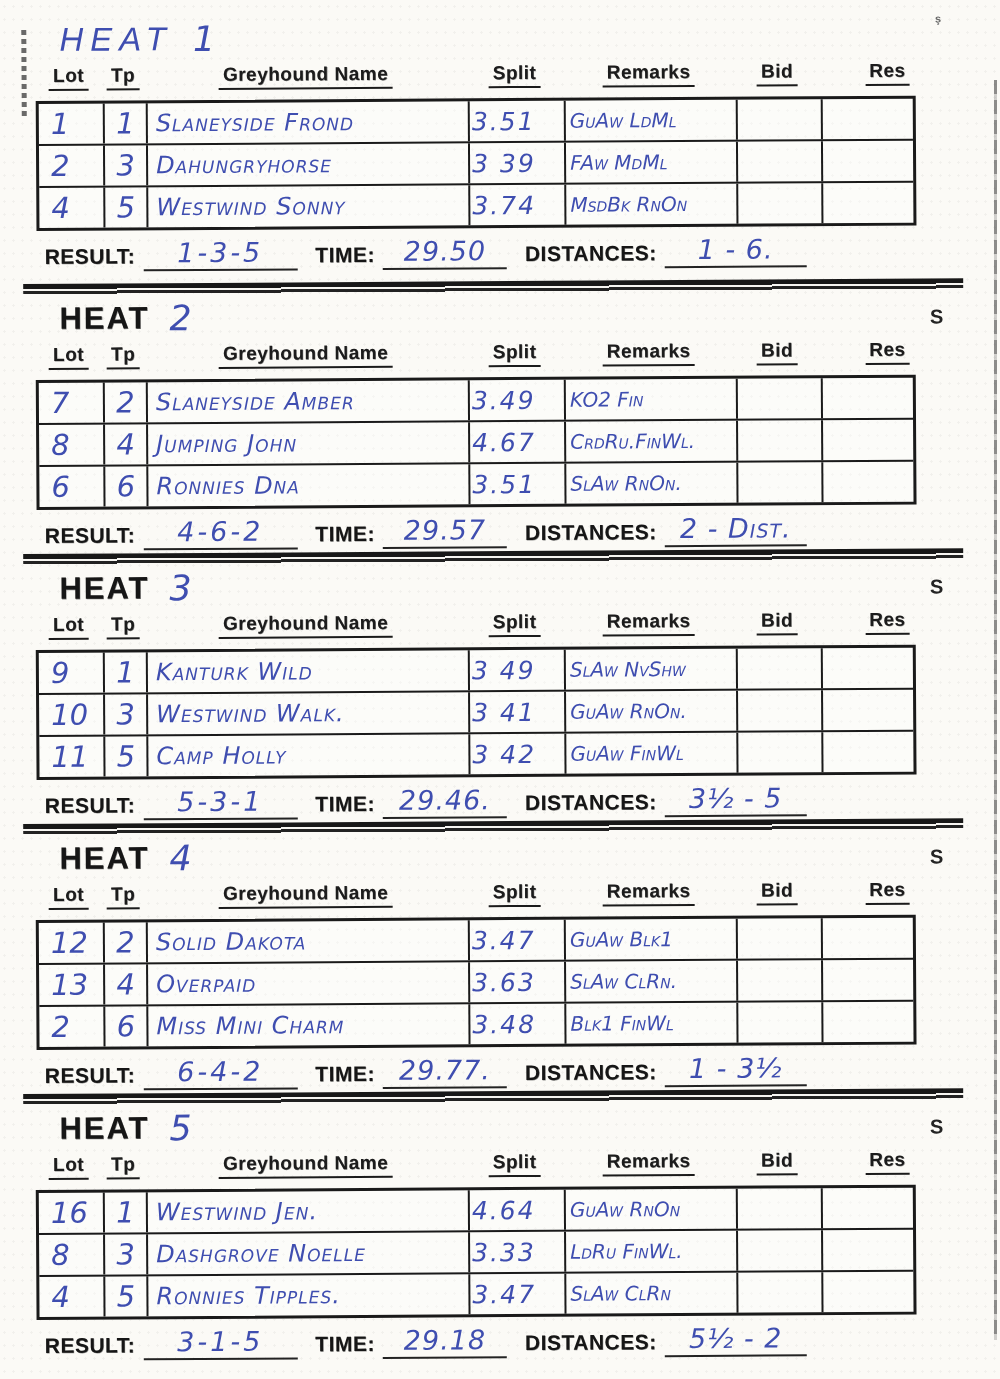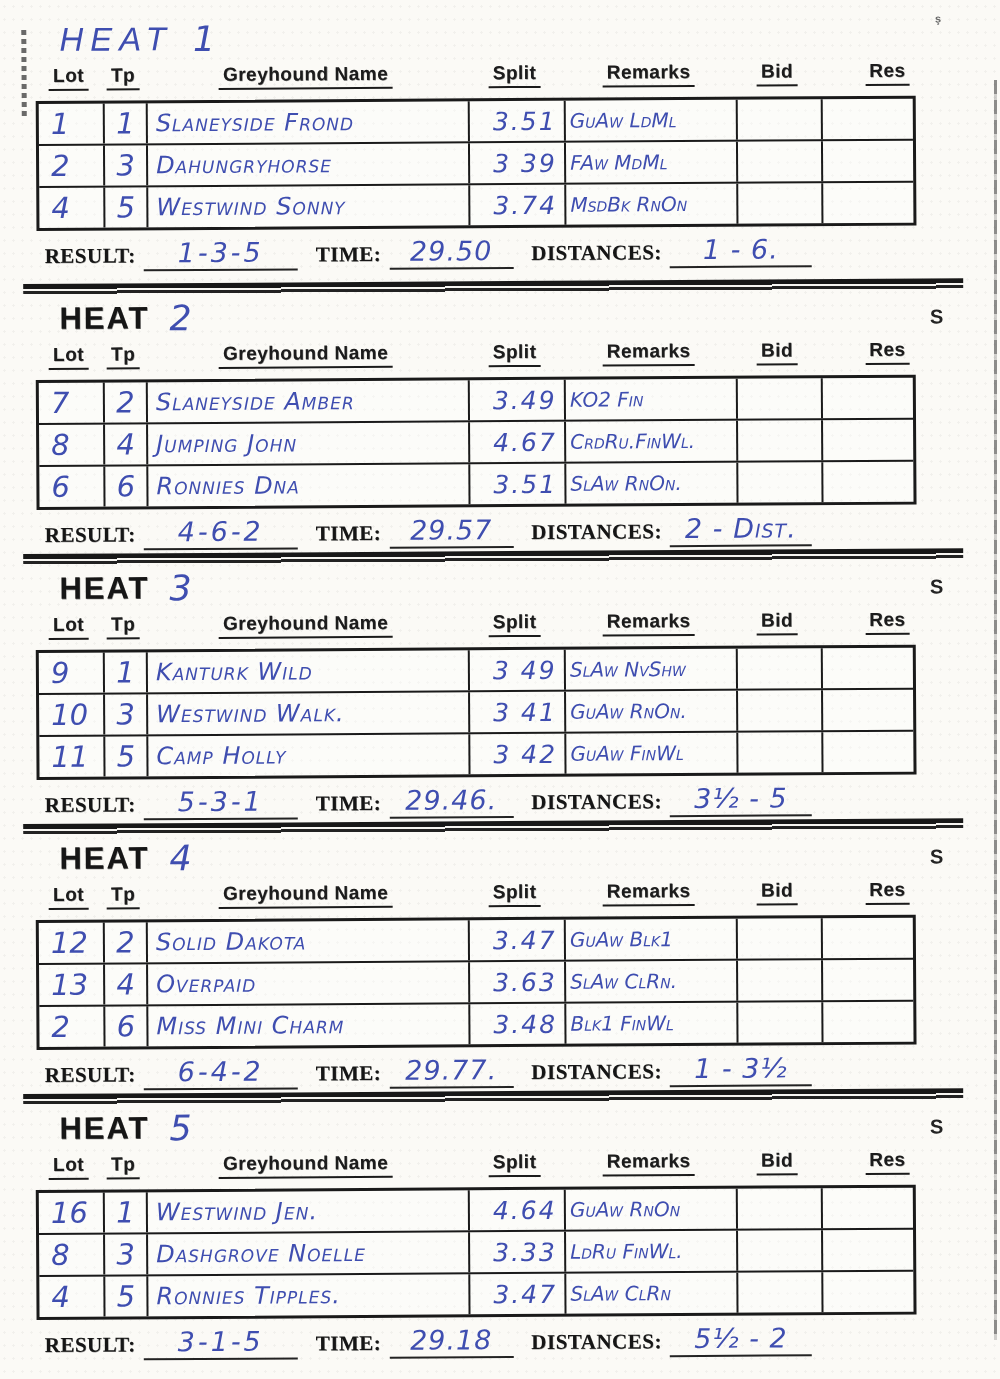--- a/index.html
+++ b/index.html
@@ -77,29 +77,29 @@
   .row:last-child { border-bottom: none; }
   .cell { border-right: 2px solid #1a1a1a; overflow: visible; white-space: nowrap; display: flex; align-items: center; box-sizing: border-box; }
   .cell:last-child { border-right: none; }
 
   .hand { color: var(--ink); font-style: italic; font-family: "DejaVu Sans", sans-serif; }
   .caps { font-variant: small-caps; }
 
   .cell.lot { width: 66px; font-size: 29px; padding-left: 12px; }
   .cell.tp  { width: 43px; font-size: 29px; justify-content: center; }
   .cell.name { width: 322px; font-size: 24px; padding-left: 8px; letter-spacing: 1px; }
-  .cell.split { width: 96px; font-size: 25px; padding-left: 23px; letter-spacing: 2px; }
+  .cell.split { width: 96px; font-size: 25px; padding-left: 2px; letter-spacing: 2px; }
   .cell.rem { width: 172px; font-size: 20px; padding-left: 4px; }
   .cell.bid { width: 85px; } .cell.res { width: 90px; }
 
   
   .resline { display: flex; align-items: flex-end; padding: 9px 0 0 8px; }
   .plabel {
     font-size: 21px; font-weight: 800; letter-spacing: .5px; color: #161616;
-    text-shadow: 0.5px 0.5px 0 rgba(25,25,25,.5); padding-bottom: 3px; font-family: Liberation Serif, serif;
+    text-shadow: 0.5px 0.5px 0 rgba(25,25,25,.5); padding-bottom: 3px;
   }
   .hval {
     font-size: 27px; line-height: 1.05; text-align: center;
     border-bottom: 2.5px solid #232323; padding: 0 8px 2px; margin: 0 18px 0 8px;
   }
   .hval.rv { min-width: 138px; letter-spacing: 3px; }
   .hval.tv { min-width: 108px; letter-spacing: 1px; }
   .hval.dv { min-width: 126px; margin-right: 0; letter-spacing: 1px; }
 </style>
 </head>

